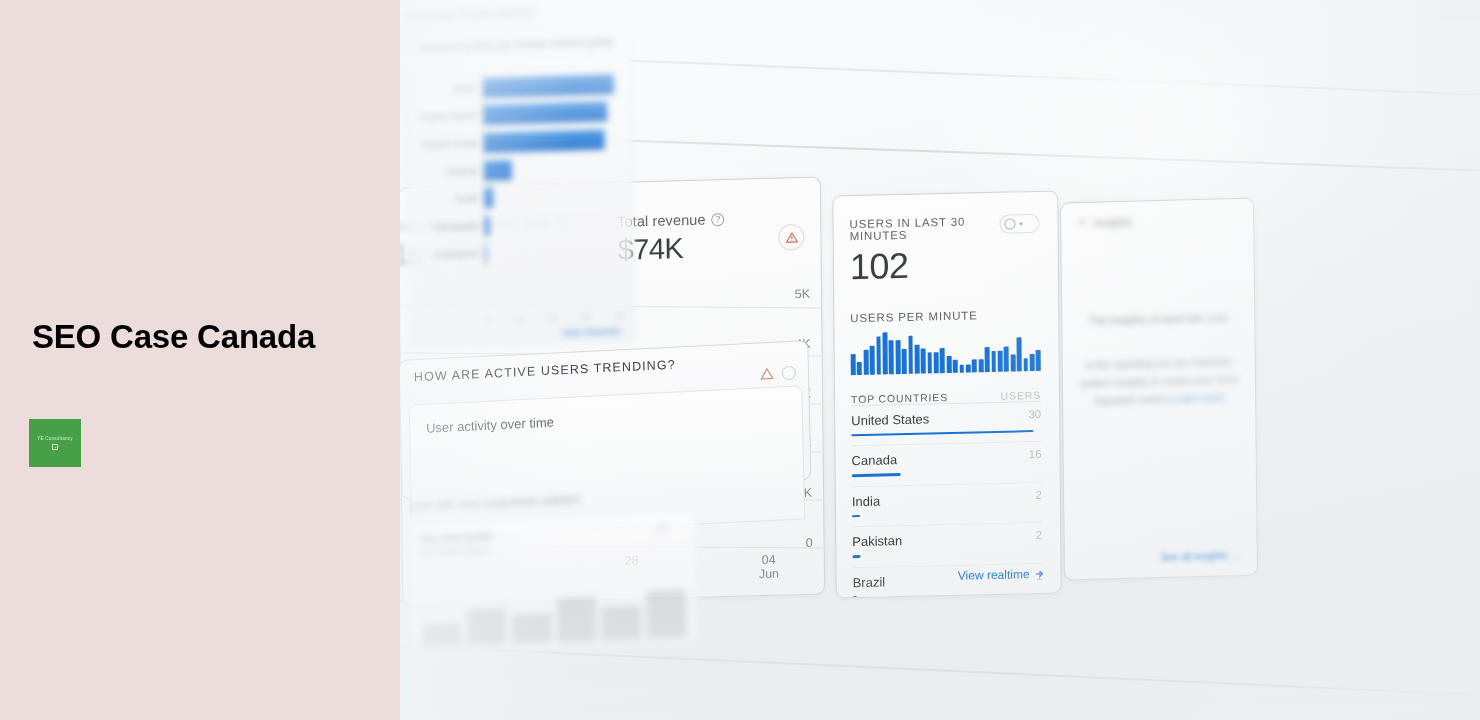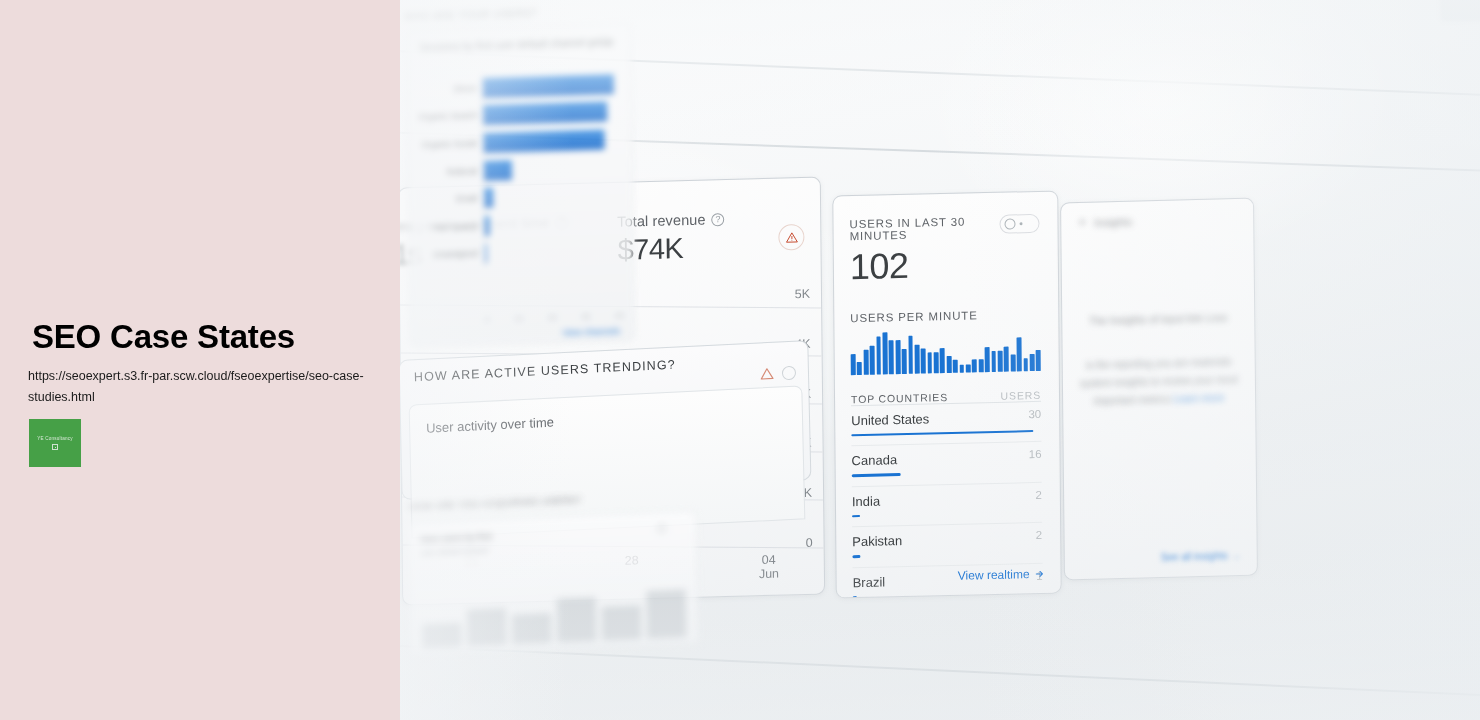--- a/index.html
+++ b/index.html
@@ -475,19 +475,18 @@
           <i style="height:42%"></i>
           <i style="height:60%"></i>
       </div>
     </div>
   </div>
 
   <div id="dof"></div>
 </div>
 
 <div id="left-panel">
-  <h1 id="page-title">SEO Case States</h1>
-  <div id="page-url">https://seoexpert.s3.fr-par.scw.cloud/fseoexpertise/seo-case-studies.html</div>
+  <h1 id="page-title">SEO Case Canada</h1>
   <div id="logo-badge">
     <span id="logo-text">YE Consultancy</span>
     <span id="logo-mark"></span>
   </div>
 </div>
 
 </body></html>

